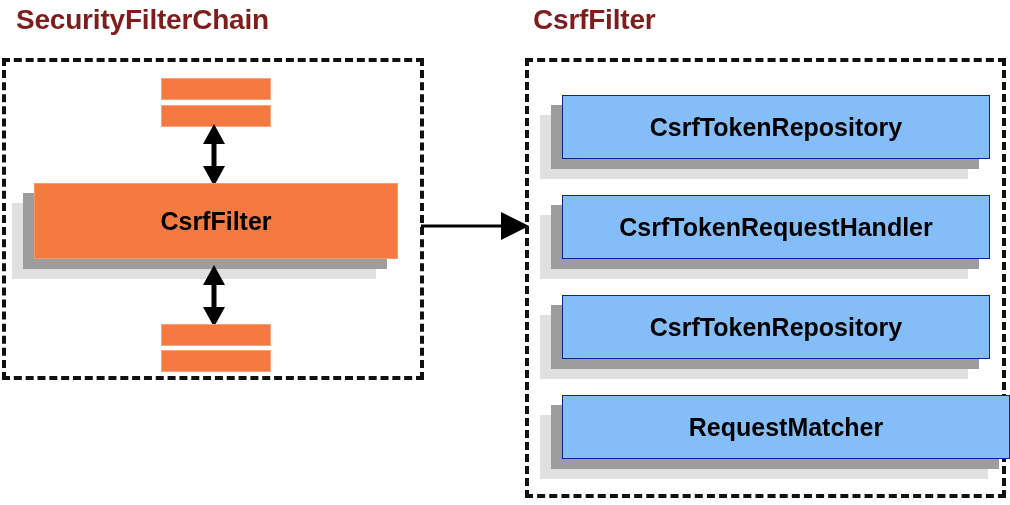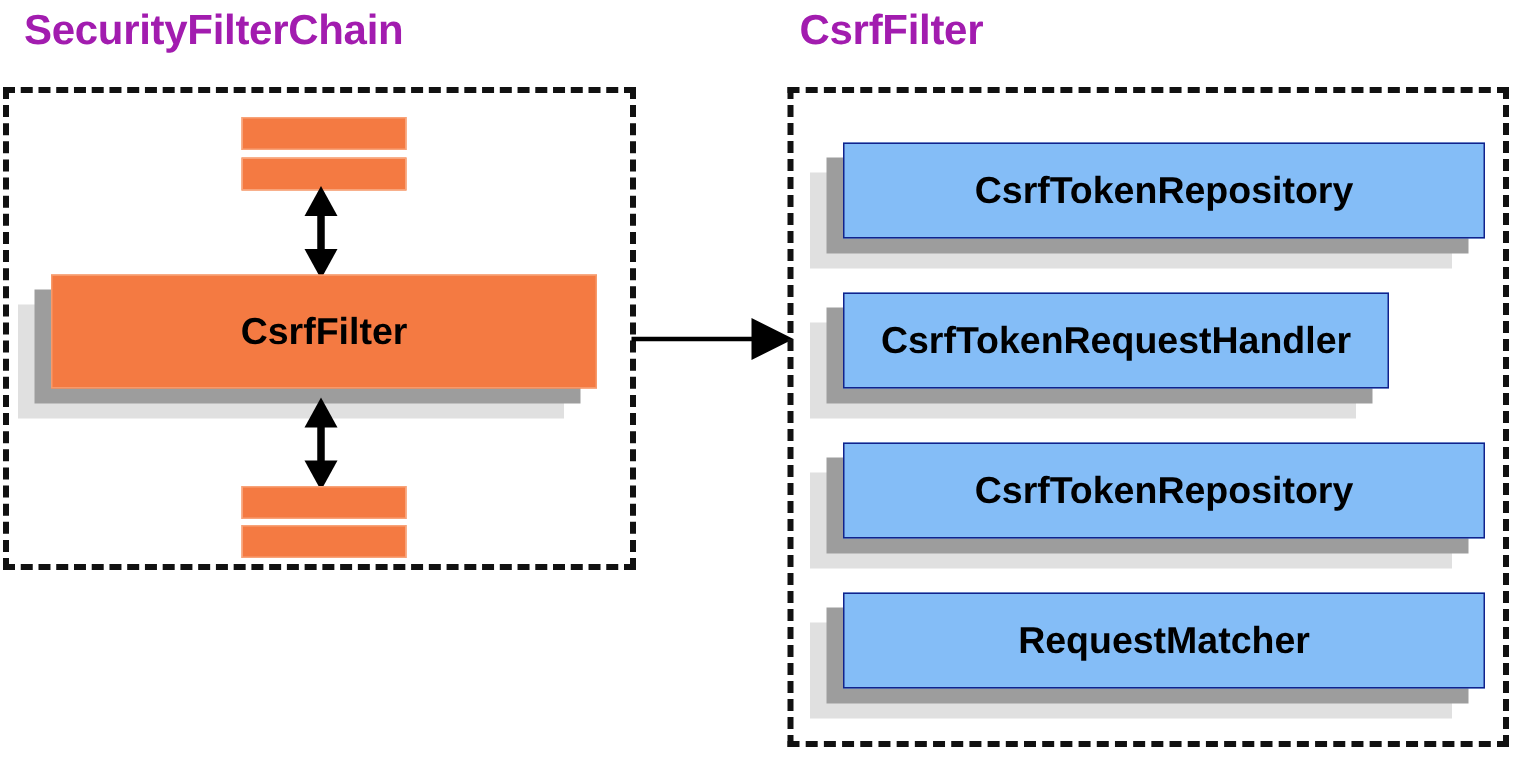--- a/index.html
+++ b/index.html
@@ -17,21 +17,21 @@
     height: 505px;
     background: #ffffff;
     overflow: hidden;
   }
 
   
   .panel-title {
     position: absolute;
     font-size: 28px;
     font-weight: bold;
-    color: #a21caf;
+    color: #7f1d1d;
     letter-spacing: -0.2px;
     white-space: nowrap;
   }
   #title-left  { left: 16px;  top: 4px; }
   #title-right { left: 533px; top: 4px; }
 
   
   .dashed-panel {
     position: absolute;
     border: 4px dashed #111111;
@@ -139,31 +139,31 @@
   </svg>
 
   <div class="dashed-panel" id="panel-right"></div>
 
   <div class="block blue" style="left:562px; top:95px; width:428px; height:64px;">
     <div class="shadow-light"></div>
     <div class="shadow-dark"></div>
     <div class="face">CsrfTokenRepository</div>
   </div>
 
-  <div class="block blue" style="left:562px; top:195px; width:364px; height:64px;">
+  <div class="block blue" style="left:562px; top:195px; width:428px; height:64px;">
     <div class="shadow-light"></div>
     <div class="shadow-dark"></div>
     <div class="face">CsrfTokenRequestHandler</div>
   </div>
 
   <div class="block blue" style="left:562px; top:295px; width:428px; height:64px;">
     <div class="shadow-light"></div>
     <div class="shadow-dark"></div>
     <div class="face">CsrfTokenRepository</div>
   </div>
 
-  <div class="block blue" style="left:562px; top:395px; width:428px; height:64px;">
+  <div class="block blue" style="left:562px; top:395px; width:428px; height:64px;padding-left:20px;">
     <div class="shadow-light"></div>
     <div class="shadow-dark"></div>
     <div class="face">RequestMatcher</div>
   </div>
 
 </div>
 
 </body></html>

